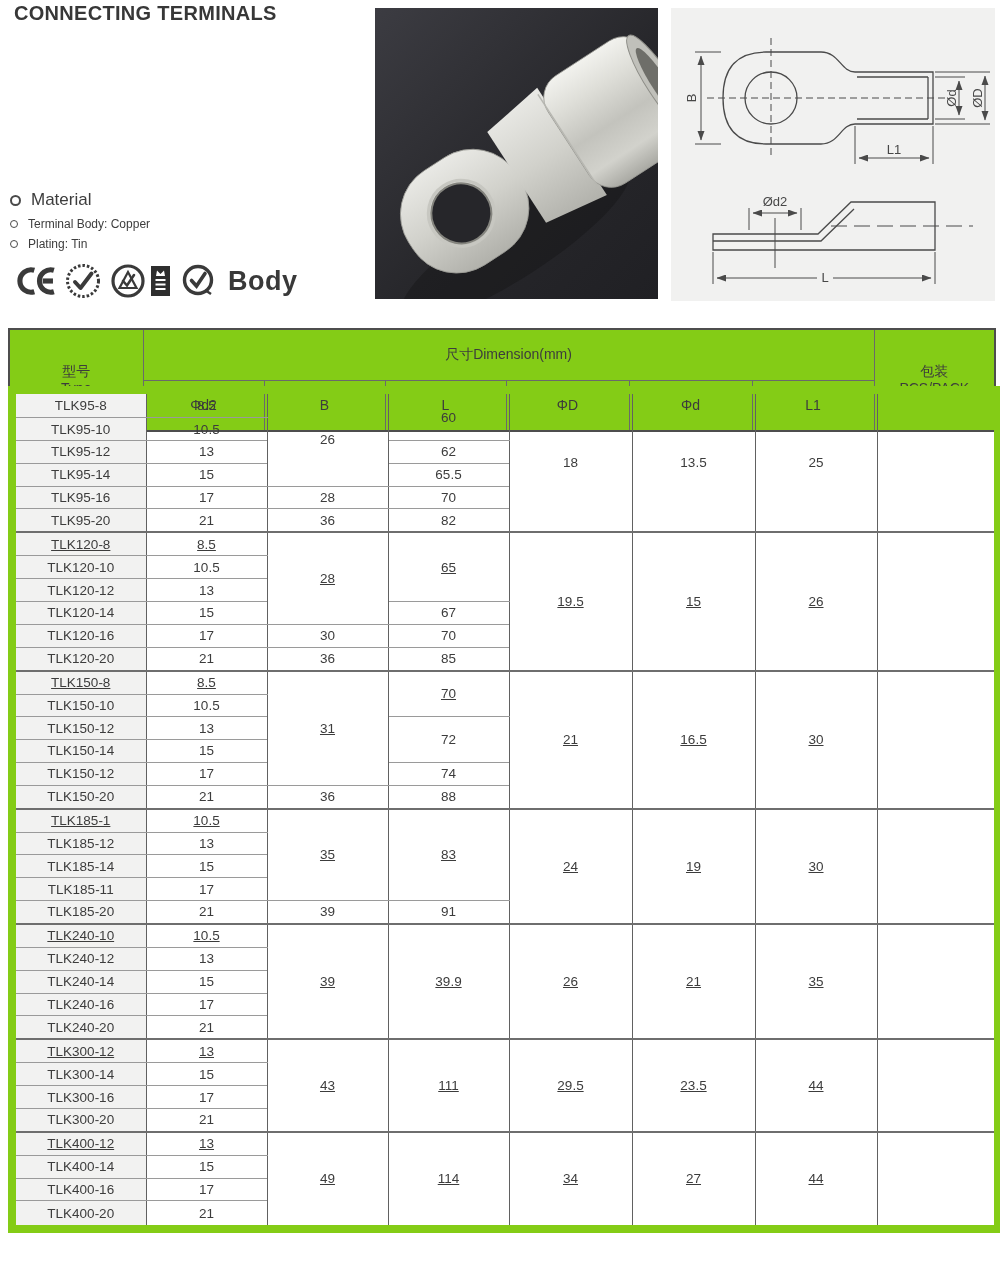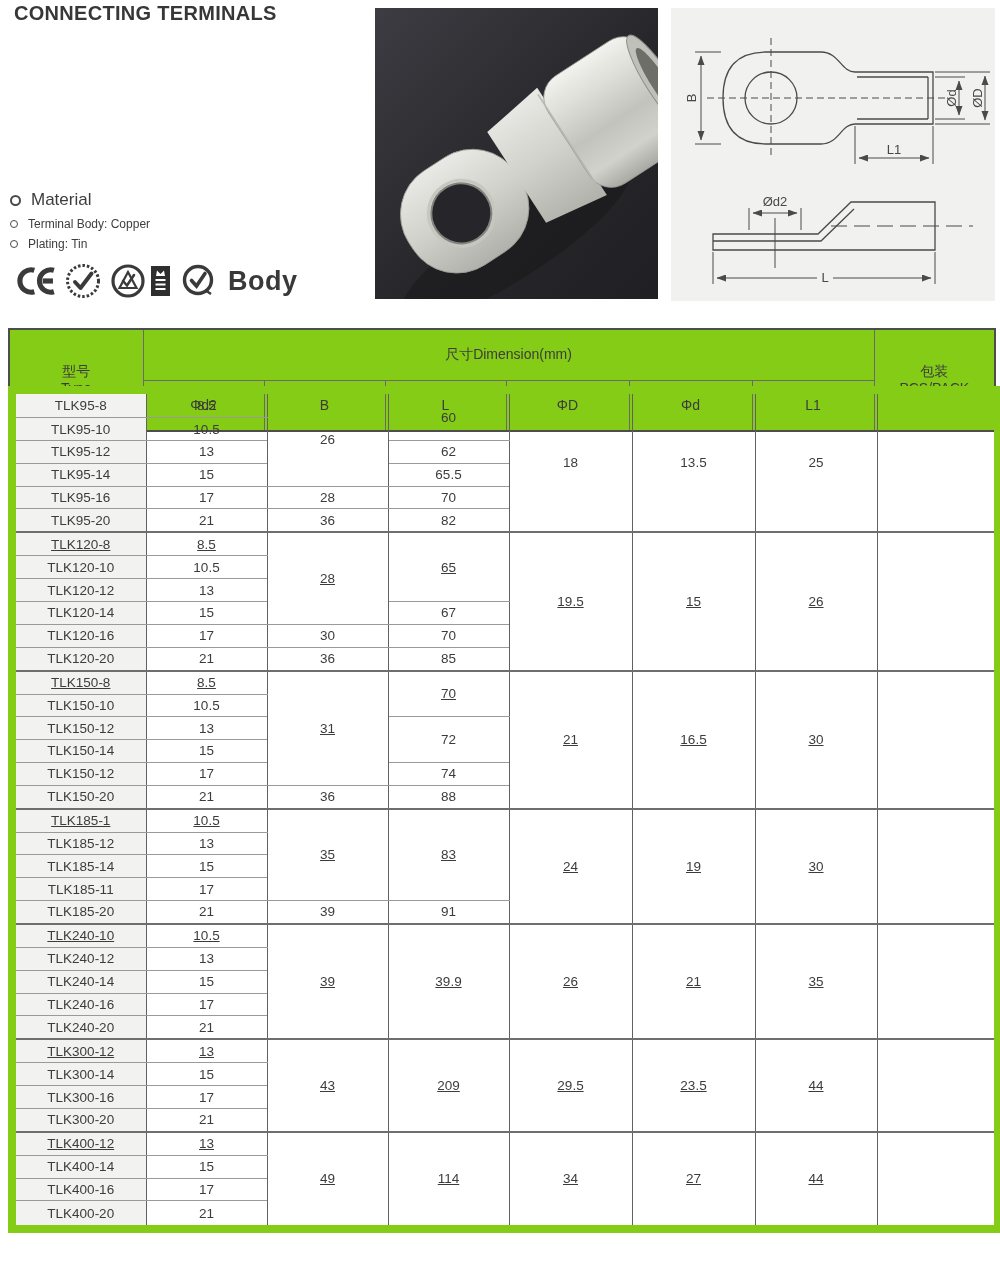--- a/index.html
+++ b/index.html
@@ -397,21 +397,21 @@
           <td>17</td>
         </tr>
         <tr>
           <td class="type-cell">TLK240-20</td>
           <td>21</td>
         </tr>
         <tr class="group-start">
           <td class="type-cell">TLK300-12</td>
           <td>13</td>
           <td rowspan="4">43</td>
-          <td rowspan="4">209</td>
+          <td rowspan="4">111</td>
           <td rowspan="4">29.5</td>
           <td rowspan="4">23.5</td>
           <td rowspan="4">44</td>
           <td rowspan="4"></td>
         </tr>
         <tr>
           <td class="type-cell">TLK300-14</td>
           <td>15</td>
         </tr>
         <tr>

